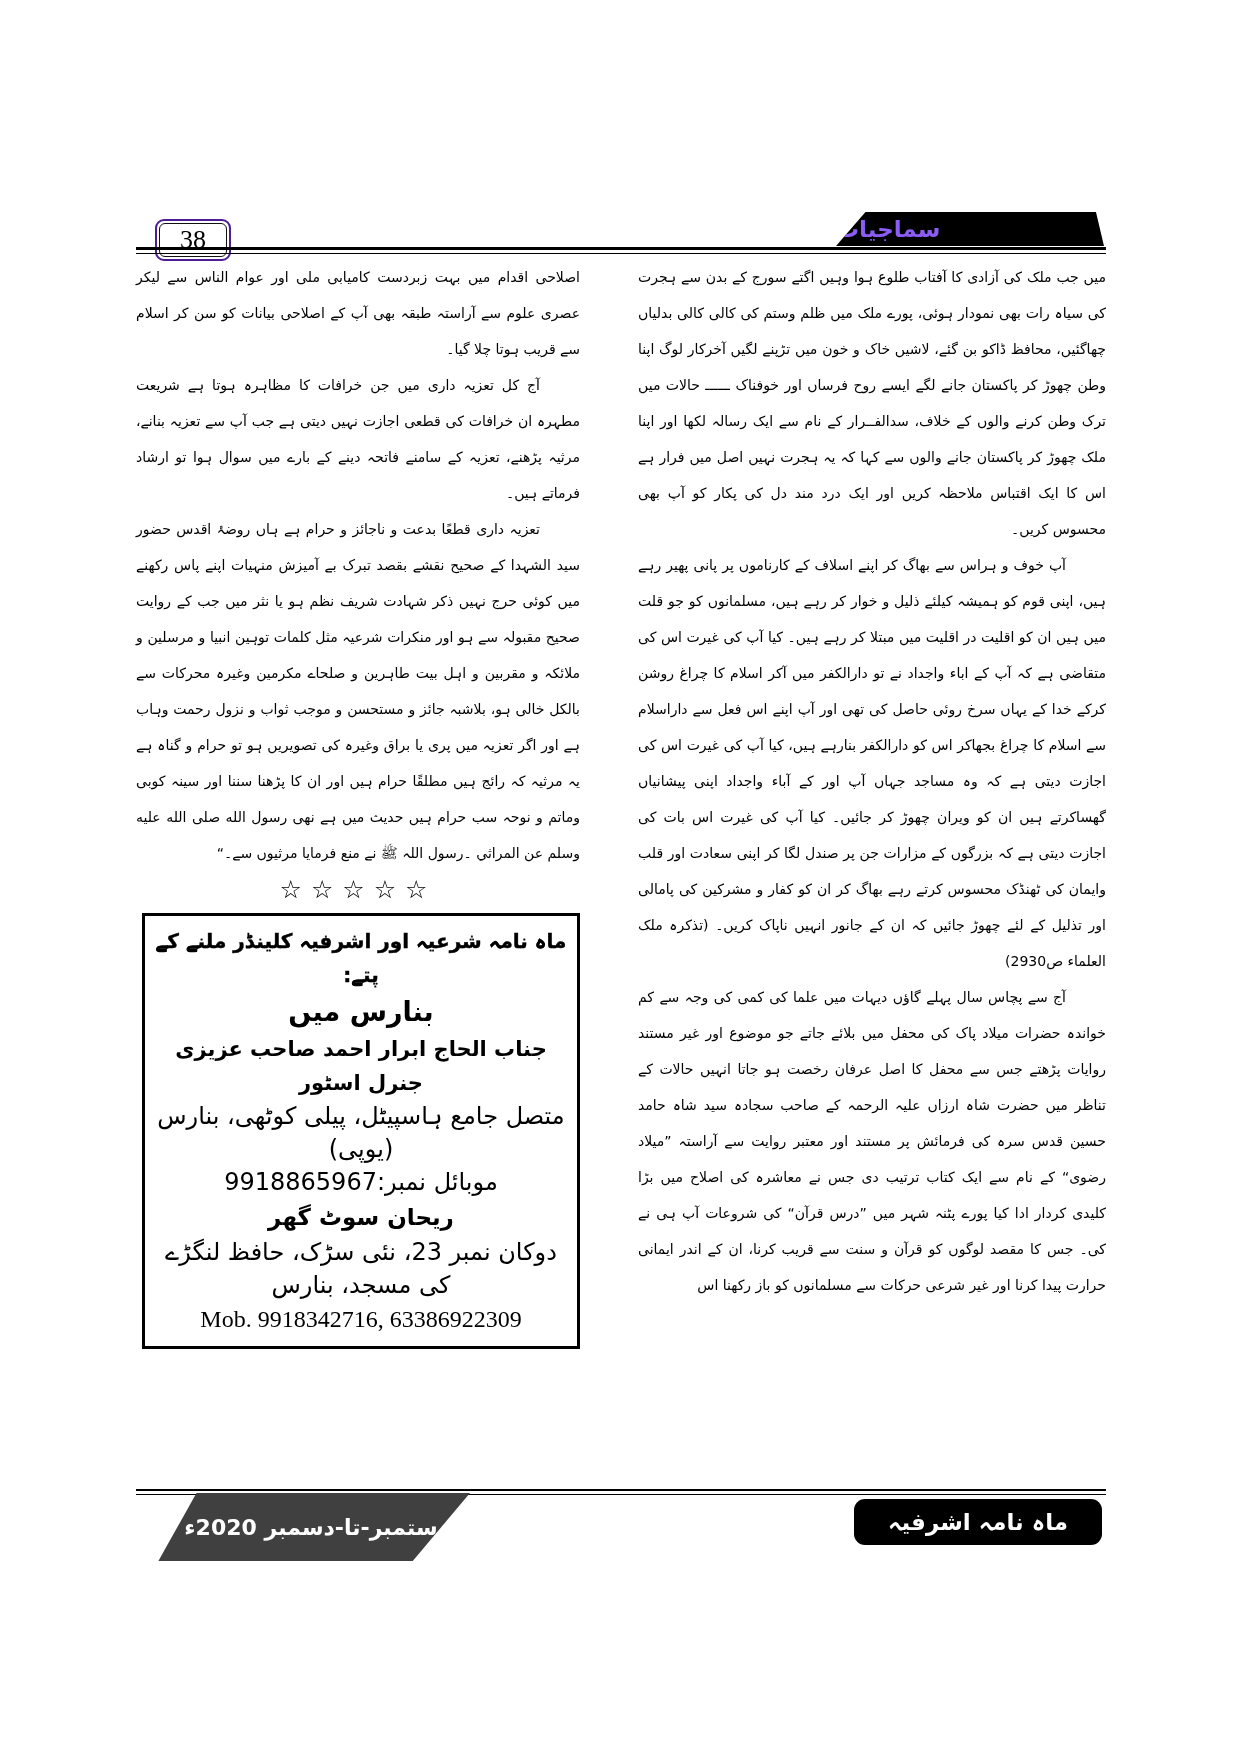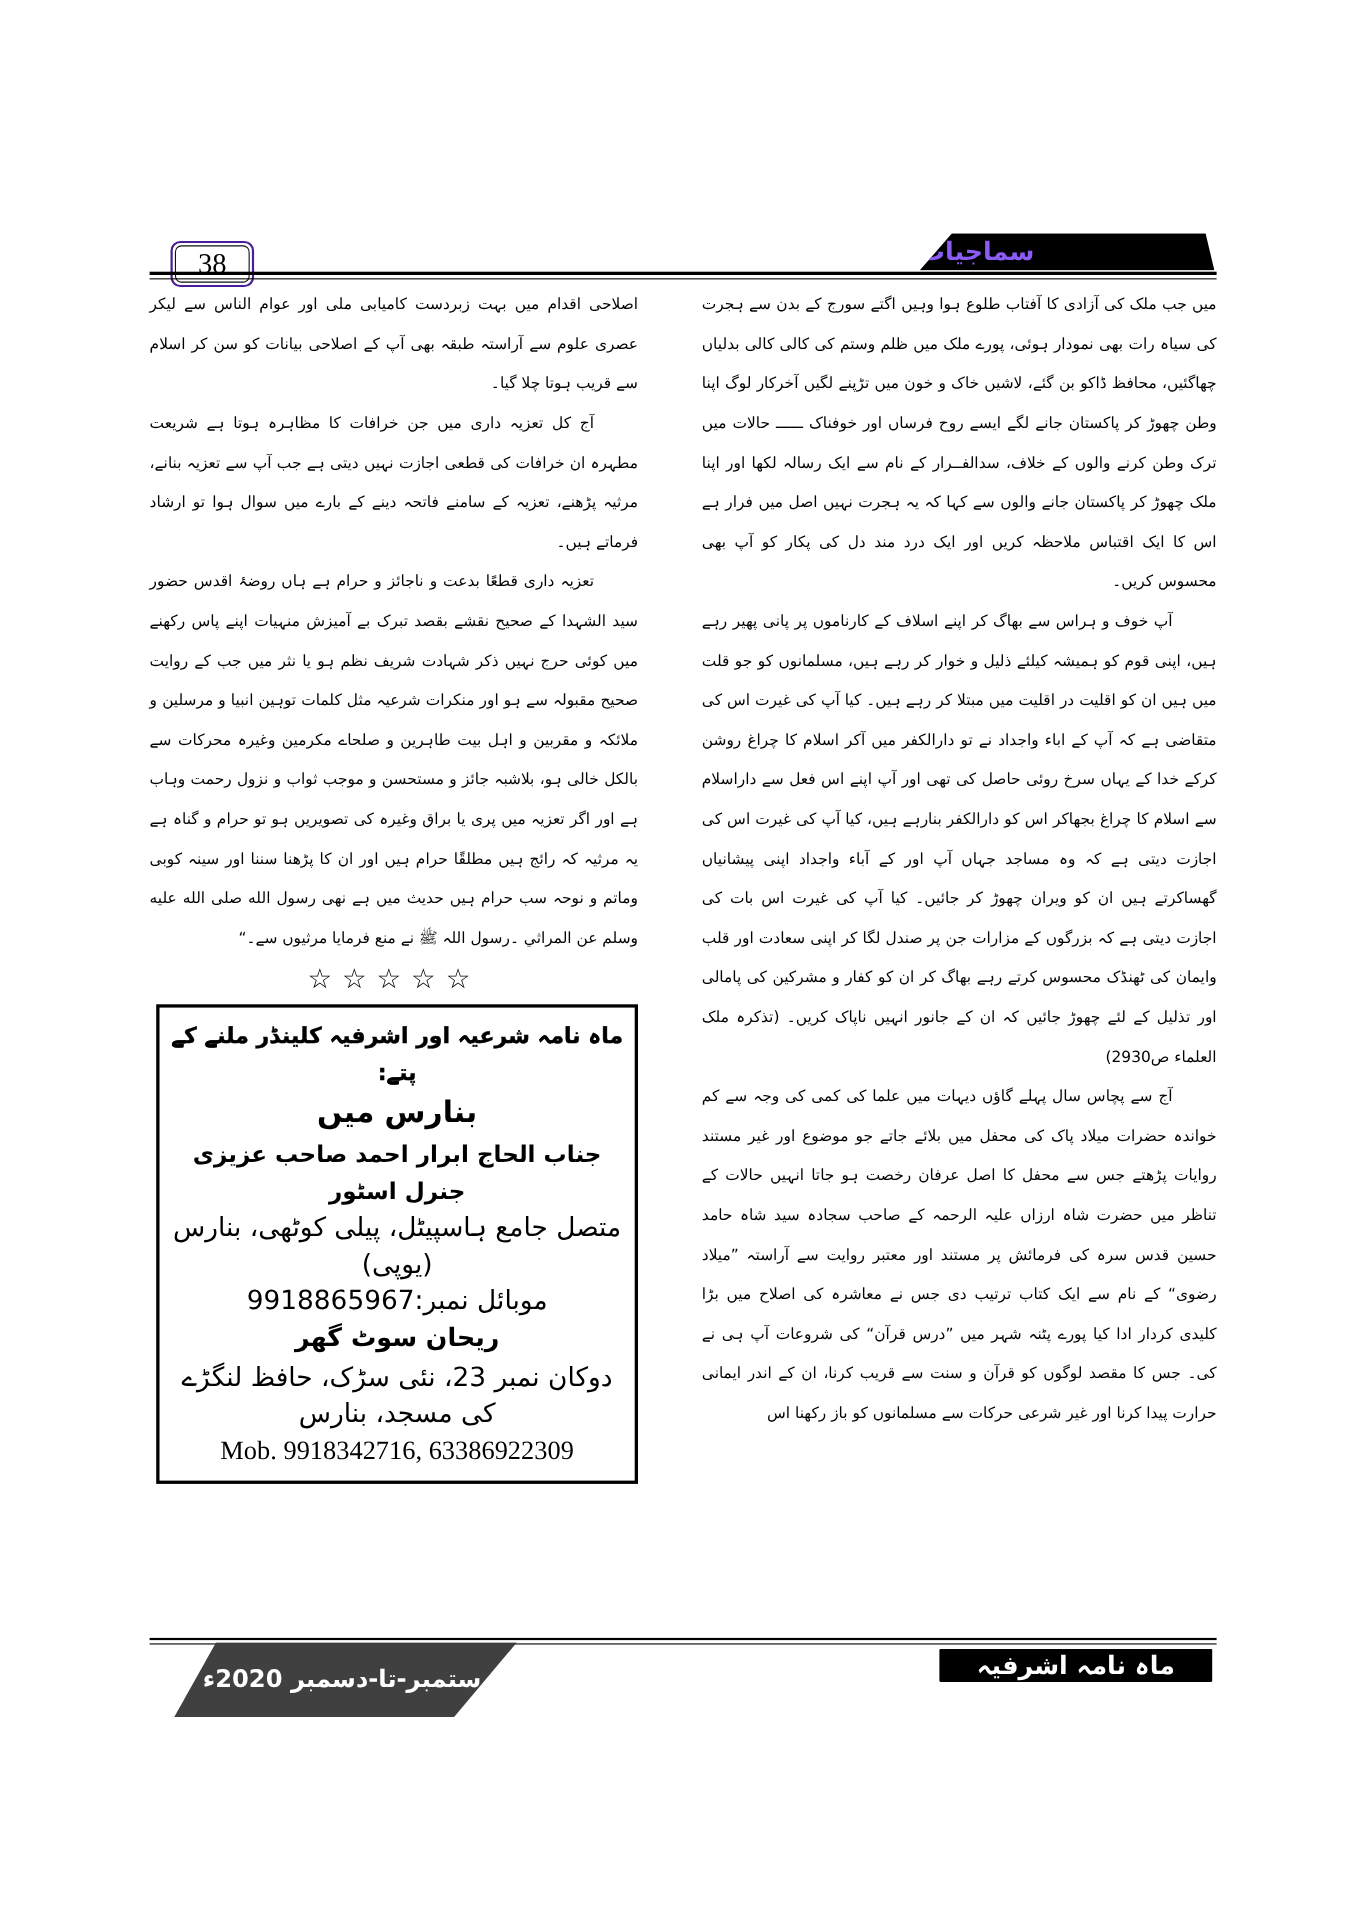--- a/index.html
+++ b/index.html
@@ -81,23 +81,23 @@
   .footer-date{
     position:absolute;left:152px;top:1493px;
     width:318px;height:68px;
     background:#404040;color:#fff;
     clip-path:polygon(14% 0,100% 0,82% 100%,2% 100%);
     display:flex;align-items:center;justify-content:center;
     font-size:22px;font-weight:bold;
   }
   .footer-title{
     position:absolute;right:138px;top:1499px;
-    width:248px;height:30px;
+    width:248px;height:46px;
     background:#000;color:#fff;
-    border-radius:1px;
+    border-radius:11px;
     display:flex;align-items:center;justify-content:center;
     font-size:23px;font-weight:bold;letter-spacing:1px;
   }
 </style>
 </head>
 <body>
 
 <div class="page">
 
   <div class="page-number-box">

